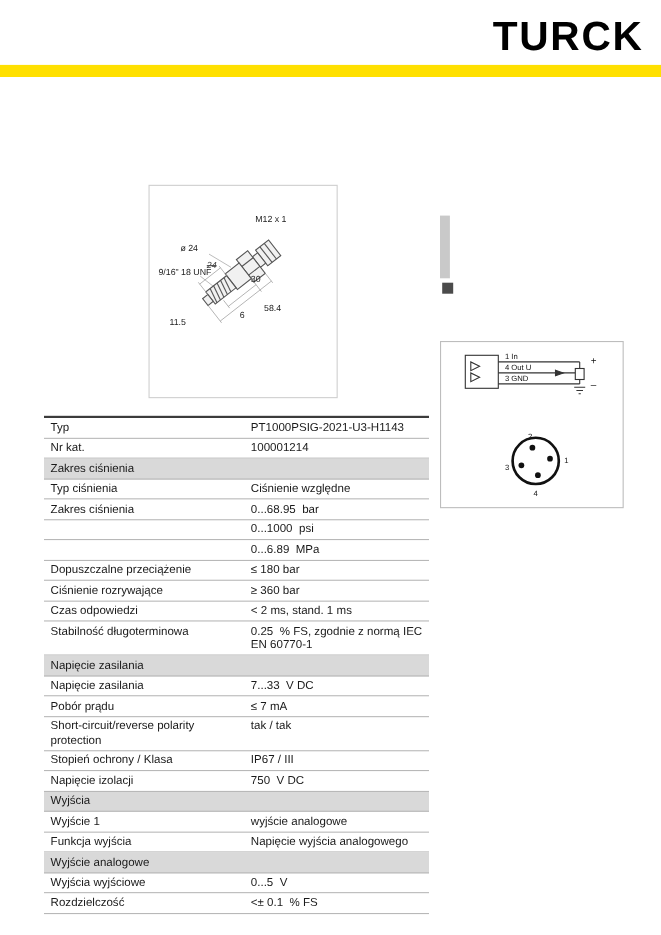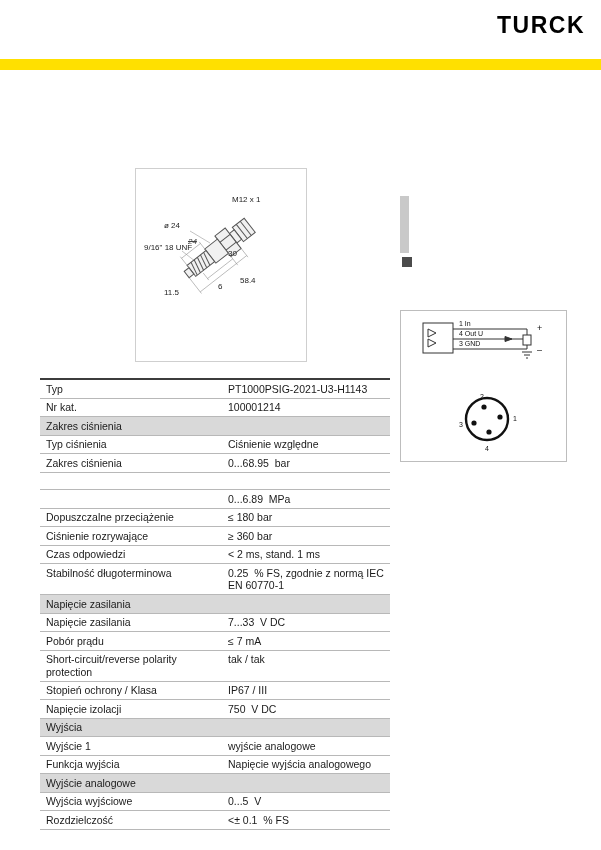--- a/index.html
+++ b/index.html
@@ -3,21 +3,21 @@
 <meta charset="utf-8">
 <style>
   html,body{margin:0;padding:0;background:#fff;}
   #page{
     position:relative;width:601px;height:850px;background:#ffffff;overflow:hidden;
     font-family:"Liberation Sans", sans-serif;color:#1a1a1a;
   }
   
   .logo{
     position:absolute;top:12px;right:16px;
-    font-size:23px;font-weight:bold;letter-spacing:1.5px;color:#000;
+    font-size:37px;font-weight:bold;letter-spacing:1.5px;color:#000;
   }
   .accent-bar{
     position:absolute;top:59px;left:0;width:601px;height:11px;background:#ffe000;
   }
   
   .drawing-box{
     position:absolute;left:135px;top:168px;width:162px;height:192px;
     border:1px solid #cfcfcf;background:#fff;padding-left:8px;
   }
   .dim{
@@ -95,21 +95,21 @@
           <line x1="-4" y1="16" x2="-18" y2="16"></line>
         </g>
       </g>
     </svg>
     <span class="dim" style="left:96px;top:26px;">M12 x 1</span>
     <span class="dim" style="left:28px;top:52px;">ø 24</span>
     <span class="dim flats" style="left:52px;top:60px;margin-top:8px;">24</span>
     <span class="dim" style="left:8px;top:74px;">9/16" 18 UNF</span>
     <span class="dim" style="left:92px;top:80px;">30</span>
     <span class="dim" style="left:104px;top:107px;">58.4</span>
-    <span class="dim" style="left:28px;top:119px;">11.5</span>
+    <span class="dim" style="left:18px;top:119px;">11.5</span>
     <span class="dim" style="left:82px;top:113px;">6</span>
   </div>
 
   <div class="side-bar-frag"></div>
   <div class="side-square"></div>
 
   <div class="wiring-box">
     <svg width="163" height="148" viewBox="0 0 163 148">
 
       <g stroke="#333" fill="none" stroke-width="1">
@@ -166,20 +166,21 @@
         <div class="trow">
           <div class="cell label">Typ ciśnienia</div>
           <div class="cell value">Ciśnienie względne</div>
         </div>
         <div class="trow">
           <div class="cell label">Zakres ciśnienia</div>
           <div class="cell value">0...68.95  bar</div>
         </div>
         <div class="trow">
           <div class="cell label"></div>
+          <div class="cell value">0...1000  psi</div>
         </div>
         <div class="trow">
           <div class="cell label"></div>
           <div class="cell value">0...6.89  MPa</div>
         </div>
         <div class="trow">
           <div class="cell label">Dopuszczalne przeciążenie</div>
           <div class="cell value">≤ 180 bar</div>
         </div>
         <div class="trow">

